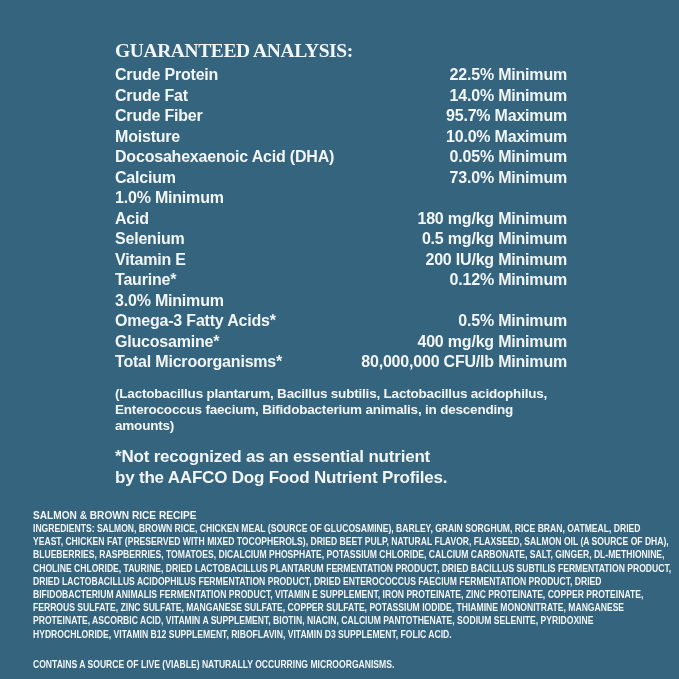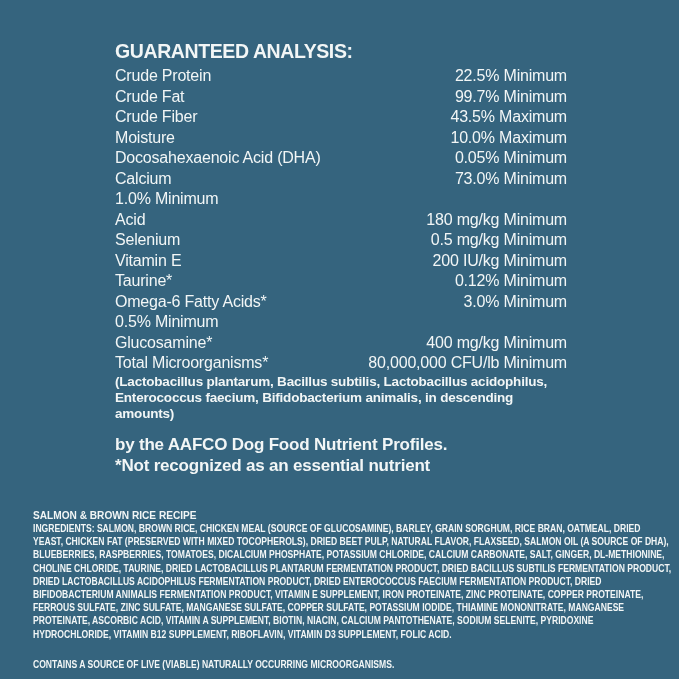--- a/index.html
+++ b/index.html
@@ -18,32 +18,33 @@
     left: 115px;
     top: 40px;
     width: 452px;
   }
   .heading {
     margin: 0 0 3px 0;
     font-size: 19.5px;
     font-weight: bold;
     letter-spacing: -0.4px;
     white-space: nowrap;
+    font-family: Liberation Serif, serif;
   }
   .row {
     display: flex;
     justify-content: space-between;
     font-size: 16px;
-    font-weight: normal;
+    font-weight: bold;
     line-height: 20.5px;
     letter-spacing: -0.2px;
   }
   .row .val { text-align: center; white-space: nowrap; }
   .subnote {
-    margin-top: 0;
+    margin-top: 13px;
     font-size: 13.5px;
     font-weight: bold;
     line-height: 16px;
     letter-spacing: -0.2px;
   }
   .footnote {
     margin-top: 12px;
     font-size: 17px;
     font-weight: bold;
     line-height: 21.5px;
@@ -80,25 +81,25 @@
 <div class="analysis">
   <h1 class="heading">GUARANTEED ANALYSIS:</h1>
 
   <div class="rows">
       <div class="row">
       <span class="lbl">Crude Protein</span>
       <span class="val">22.5% Minimum</span>
     </div>
       <div class="row">
       <span class="lbl">Crude Fat</span>
-      <span class="val">99.7% Minimum</span>
+      <span class="val">14.0% Minimum</span>
     </div>
       <div class="row">
       <span class="lbl">Crude Fiber</span>
-      <span class="val">43.5% Maximum</span>
+      <span class="val">95.7% Maximum</span>
     </div>
       <div class="row">
       <span class="lbl">Moisture</span>
       <span class="val">10.0% Maximum</span>
     </div>
       <div class="row">
       <span class="lbl">Docosahexaenoic Acid (DHA)</span>
       <span class="val">0.05% Minimum</span>
     </div>
       <div class="row">
@@ -118,44 +119,44 @@
     </div>
       <div class="row">
       <span class="lbl">Vitamin E</span>
       <span class="val">200 IU/kg Minimum</span>
     </div>
       <div class="row">
       <span class="lbl">Taurine*</span>
       <span class="val">0.12% Minimum</span>
     </div>
       <div class="row">
-      <span class="lbl">Omega-6 Fatty Acids*</span>
       <span class="val">3.0% Minimum</span>
     </div>
       <div class="row">
+      <span class="lbl">Omega-3 Fatty Acids*</span>
       <span class="val">0.5% Minimum</span>
     </div>
       <div class="row">
       <span class="lbl">Glucosamine*</span>
       <span class="val">400 mg/kg Minimum</span>
     </div>
       <div class="row">
       <span class="lbl">Total Microorganisms*</span>
       <span class="val">80,000,000 CFU/lb Minimum</span>
     </div>
     </div>
 
   <div class="subnote">
       <div>(Lactobacillus plantarum, Bacillus subtilis, Lactobacillus acidophilus,</div>
       <div>Enterococcus faecium, Bifidobacterium animalis, in descending amounts)</div>
     </div>
 
   <div class="footnote">
+      <div>*Not recognized as an essential nutrient</div>
       <div>by the AAFCO Dog Food Nutrient Profiles.</div>
-      <div>*Not recognized as an essential nutrient</div>
     </div>
 </div>
 
 <div class="ingredients">
   <div class="recipe-title">SALMON &amp; BROWN RICE RECIPE</div>
 
   <div class="ing-lines">
       <div class="ing-line">INGREDIENTS: SALMON, BROWN RICE, CHICKEN MEAL (SOURCE OF GLUCOSAMINE), BARLEY, GRAIN SORGHUM, RICE BRAN, OATMEAL, DRIED</div>
       <div class="ing-line">YEAST, CHICKEN FAT (PRESERVED WITH MIXED TOCOPHEROLS), DRIED BEET PULP, NATURAL FLAVOR, FLAXSEED, SALMON OIL (A SOURCE OF DHA),</div>
       <div class="ing-line">BLUEBERRIES, RASPBERRIES, TOMATOES, DICALCIUM PHOSPHATE, POTASSIUM CHLORIDE, CALCIUM CARBONATE, SALT, GINGER, DL-METHIONINE,</div>

